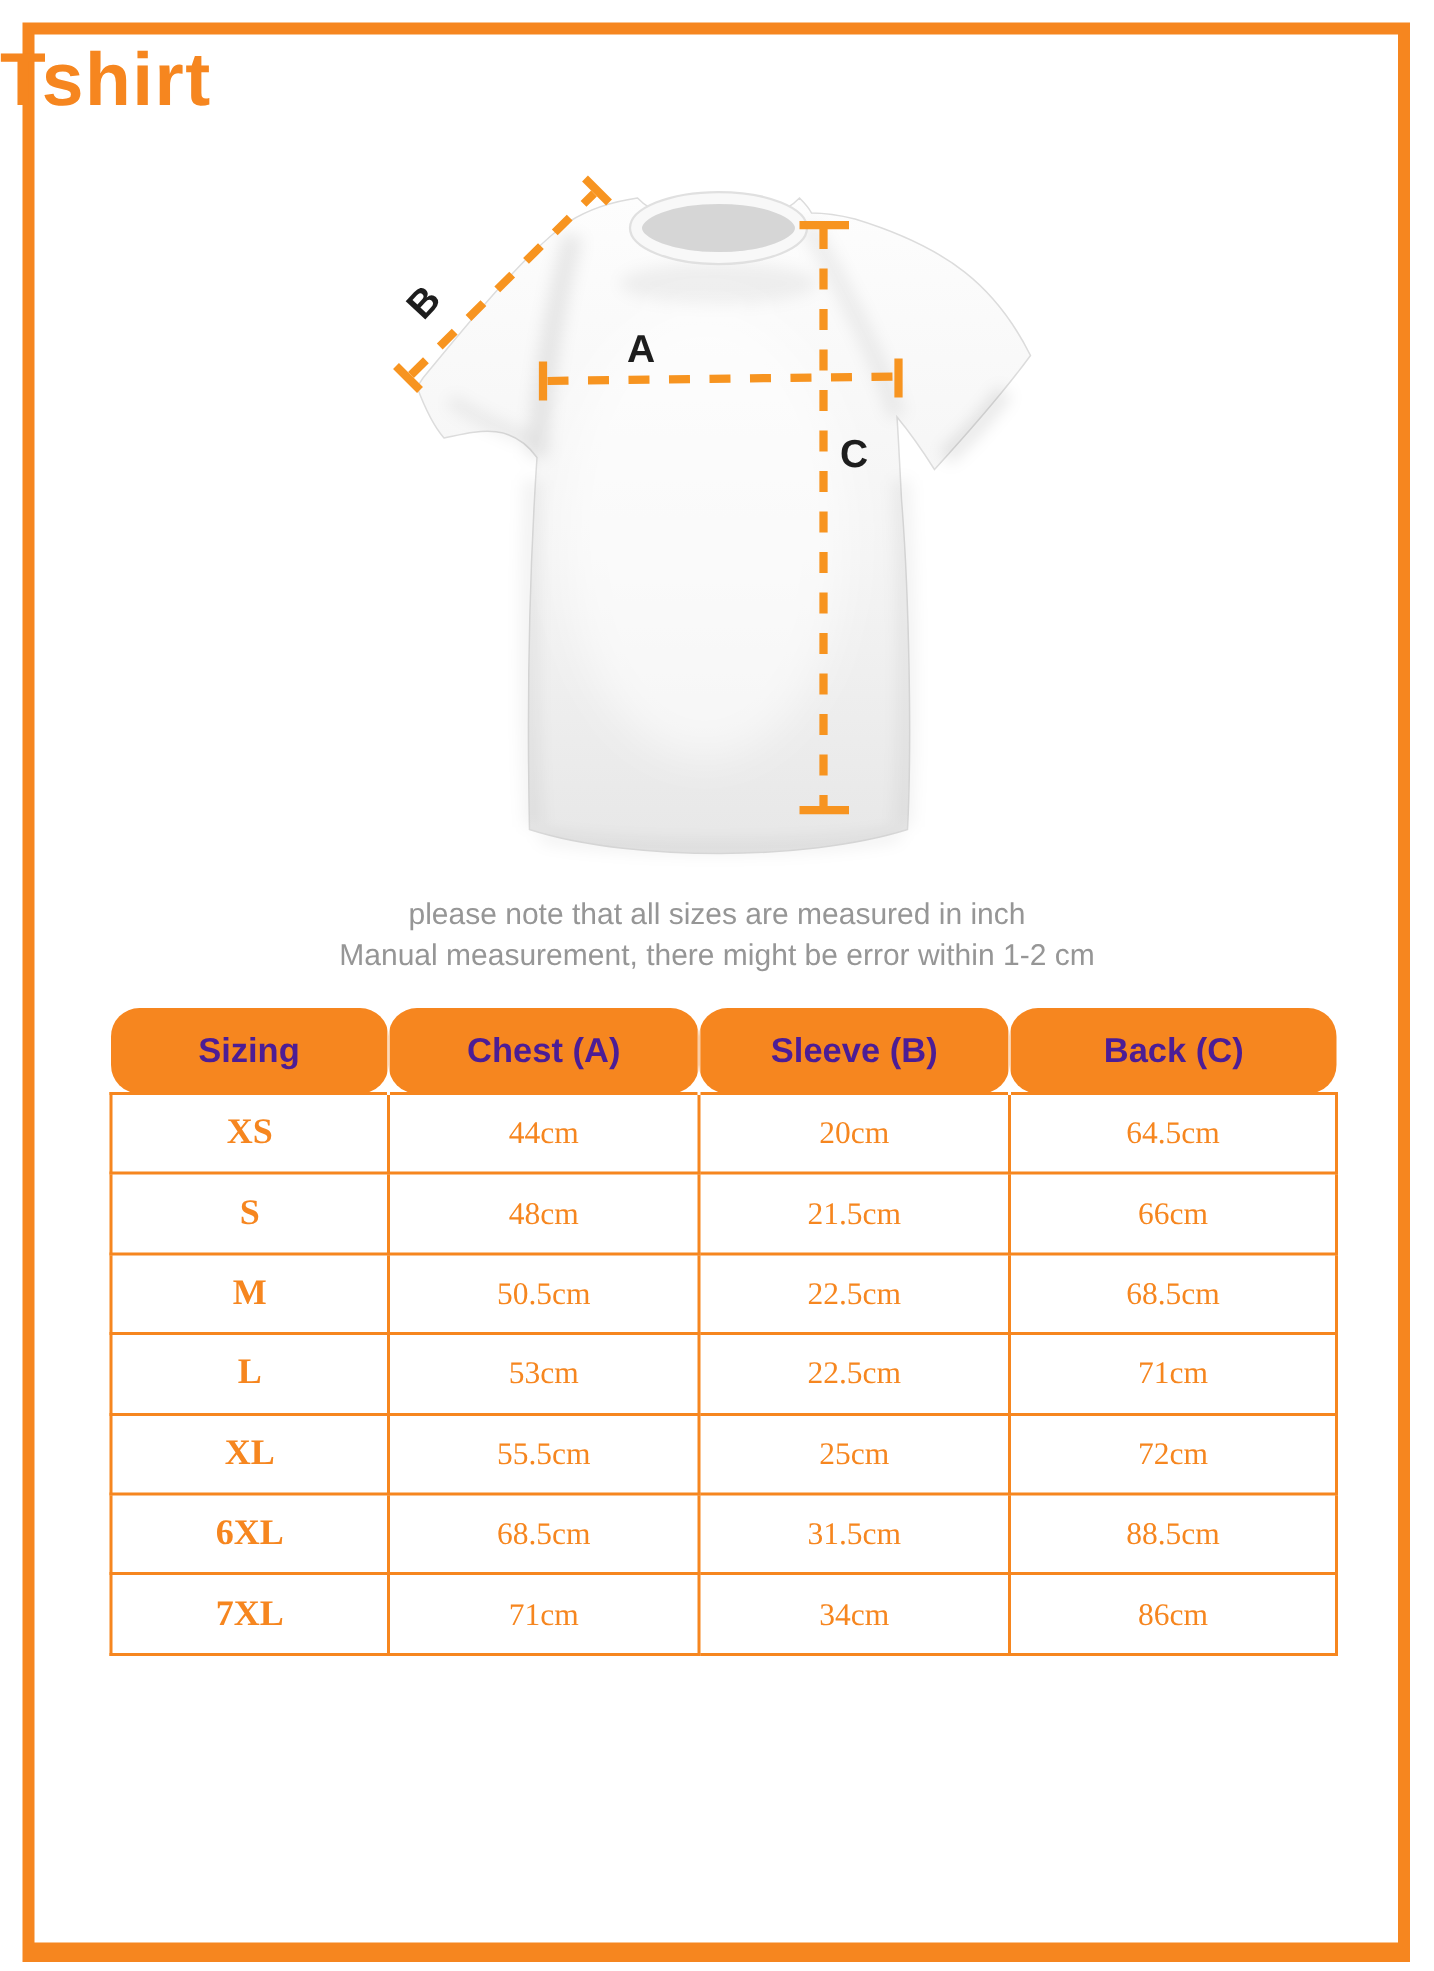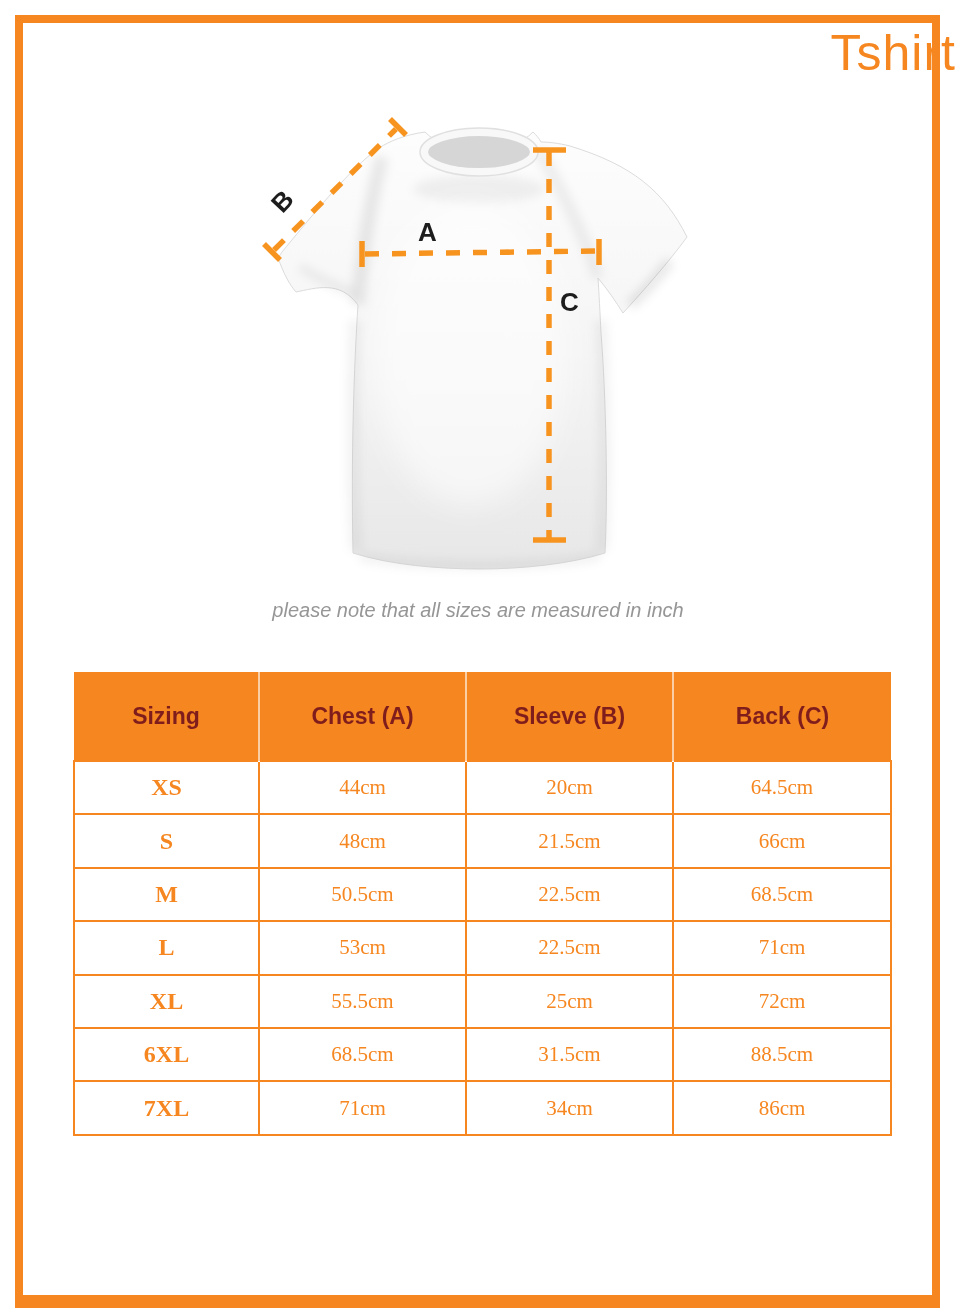--- a/index.html
+++ b/index.html
@@ -14,38 +14,39 @@
     font-family:"Liberation Sans",sans-serif;
   }
   .frame{
     position:absolute;left:15px;top:15px;right:16px;bottom:6px;
     border:8px solid var(--accent,#F6861F);
     border-bottom-width:13px;
     pointer-events:none;
   }
   .title{
     position:absolute;top:24px;left:0;width:100%;margin:0;
-    text-align:right;font-size:50px;font-weight:normal;letter-spacing:1px;
+    text-align:left;font-size:50px;font-weight:bold;letter-spacing:1px;
     color:var(--accent,#F6861F);
   }
   .diagram{position:absolute;left:240px;top:105px;width:480px;height:478px;}
   .notes{
     position:absolute;top:597px;left:0;width:100%;text-align:center;
     color:var(--note-text,#969696);font-size:20px;line-height:27px;
   }
-  .notes p{margin:0;font-style:italic;}
+  .notes p{margin:0;}
   table.size-table{
     position:absolute;left:73px;top:672px;width:817px;
     border-collapse:collapse;table-layout:fixed;text-align:center;
     color:var(--accent,#F6861F);
   }
   table.size-table th{
-    background:var(--accent,#F6861F);color:#7f1d1d;
-    font-size:23px;font-weight:bold;height:56px;padding:16px;
+    background:var(--accent,#F6861F);color:#4c1d95;
+    font-size:23px;font-weight:bold;height:56px;padding:0;
     border-right:2px solid rgba(255,255,255,0.6);
+    border-radius:19px;
   }
   table.size-table th:last-child{border-right:none;}
   table.size-table td{
     border:2px solid var(--accent,#F6861F);
     height:51.4px;padding:0;font-size:21px;font-family:Liberation Serif, serif;
   }
   table.size-table td.cell-size{font-size:24px;font-weight:bold;}
   
   .shirt-fill{fill:url(#gShirt);stroke:#dcdcdc;stroke-width:1;}
   .dashline{stroke:var(--dash,#F79420);stroke-width:5.5;fill:none;stroke-dasharray:14 13;}
@@ -138,20 +139,21 @@
         <line class="dashline" x1="309" y1="47" x2="309" y2="433"></line>
         <line class="tick" x1="293" y1="45" x2="326" y2="45"></line>
         <line class="tick" x1="293" y1="435" x2="326" y2="435"></line>
         <text class="mlabel" x="320" y="206">C</text>
       </g>
     </g>
   </svg>
 
   <div class="notes">
     <p>please note that all sizes are measured in inch</p>
+    <p>Manual measurement, there might be error within 1-2 cm</p>
   </div>
 
   <table class="size-table">
     <colgroup>
       <col style="width:185px">
         <col style="width:207px">
         <col style="width:207px">
         <col style="width:218px">
     </colgroup>
     <thead>

